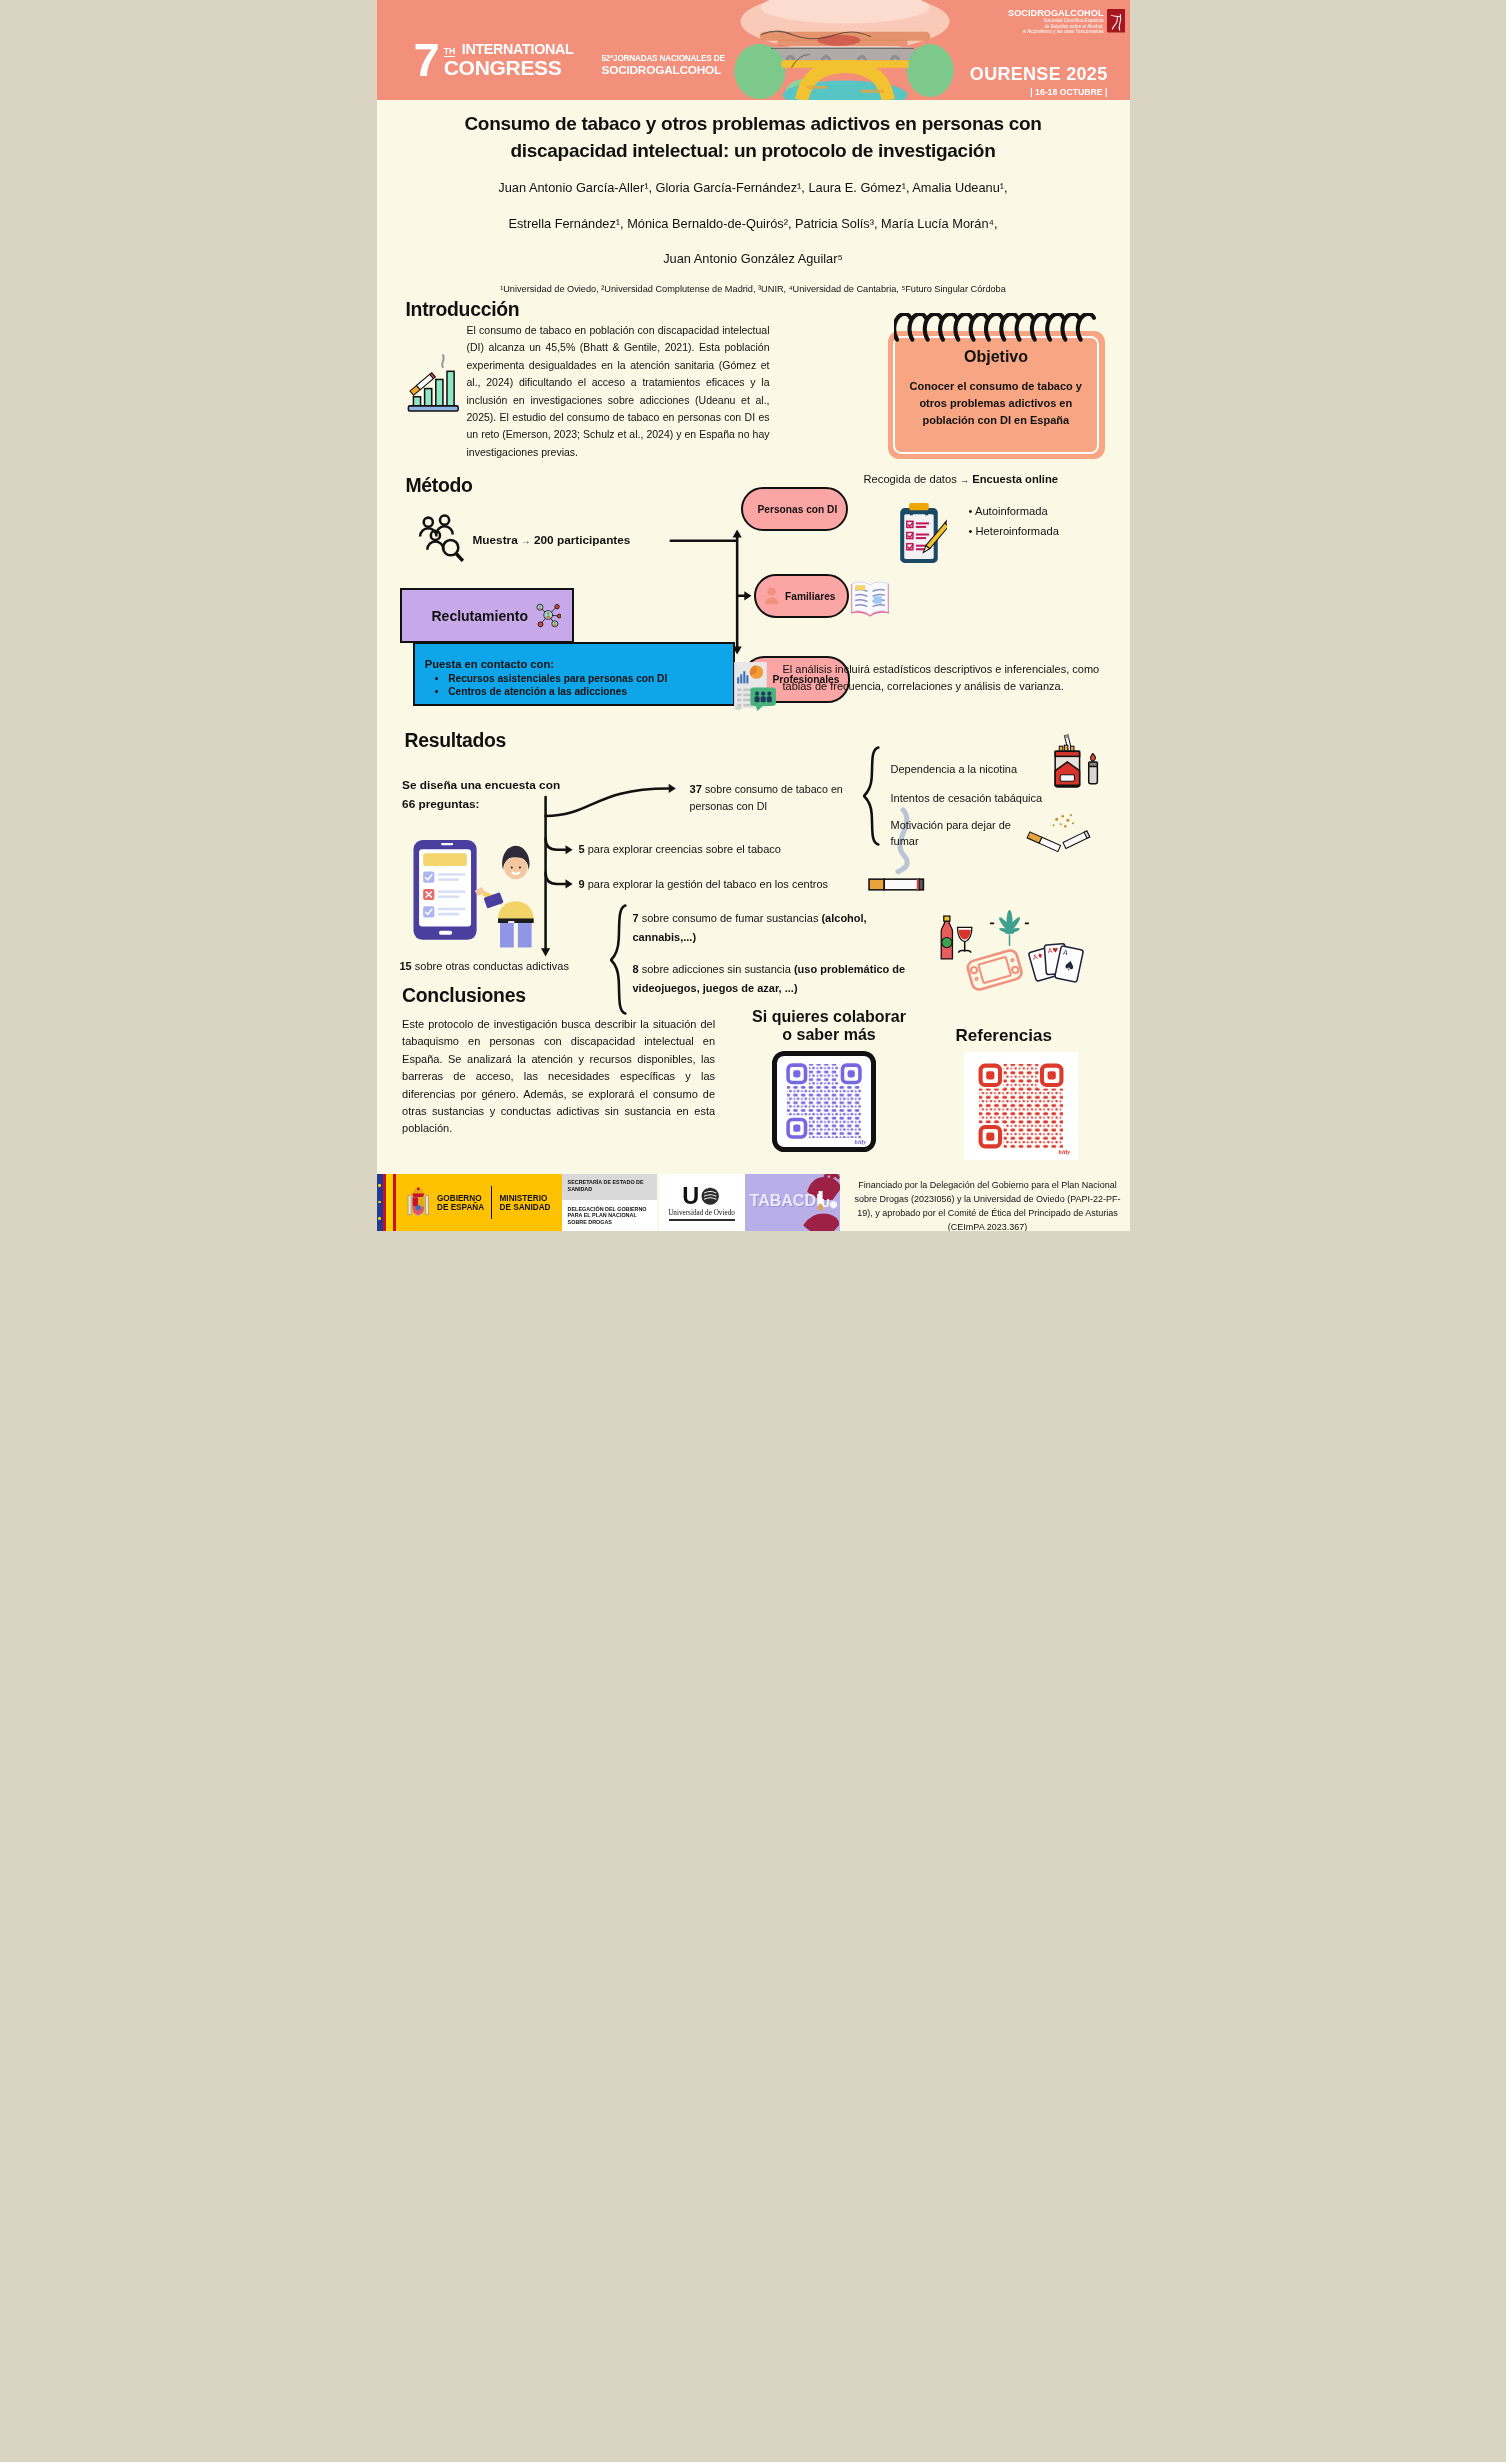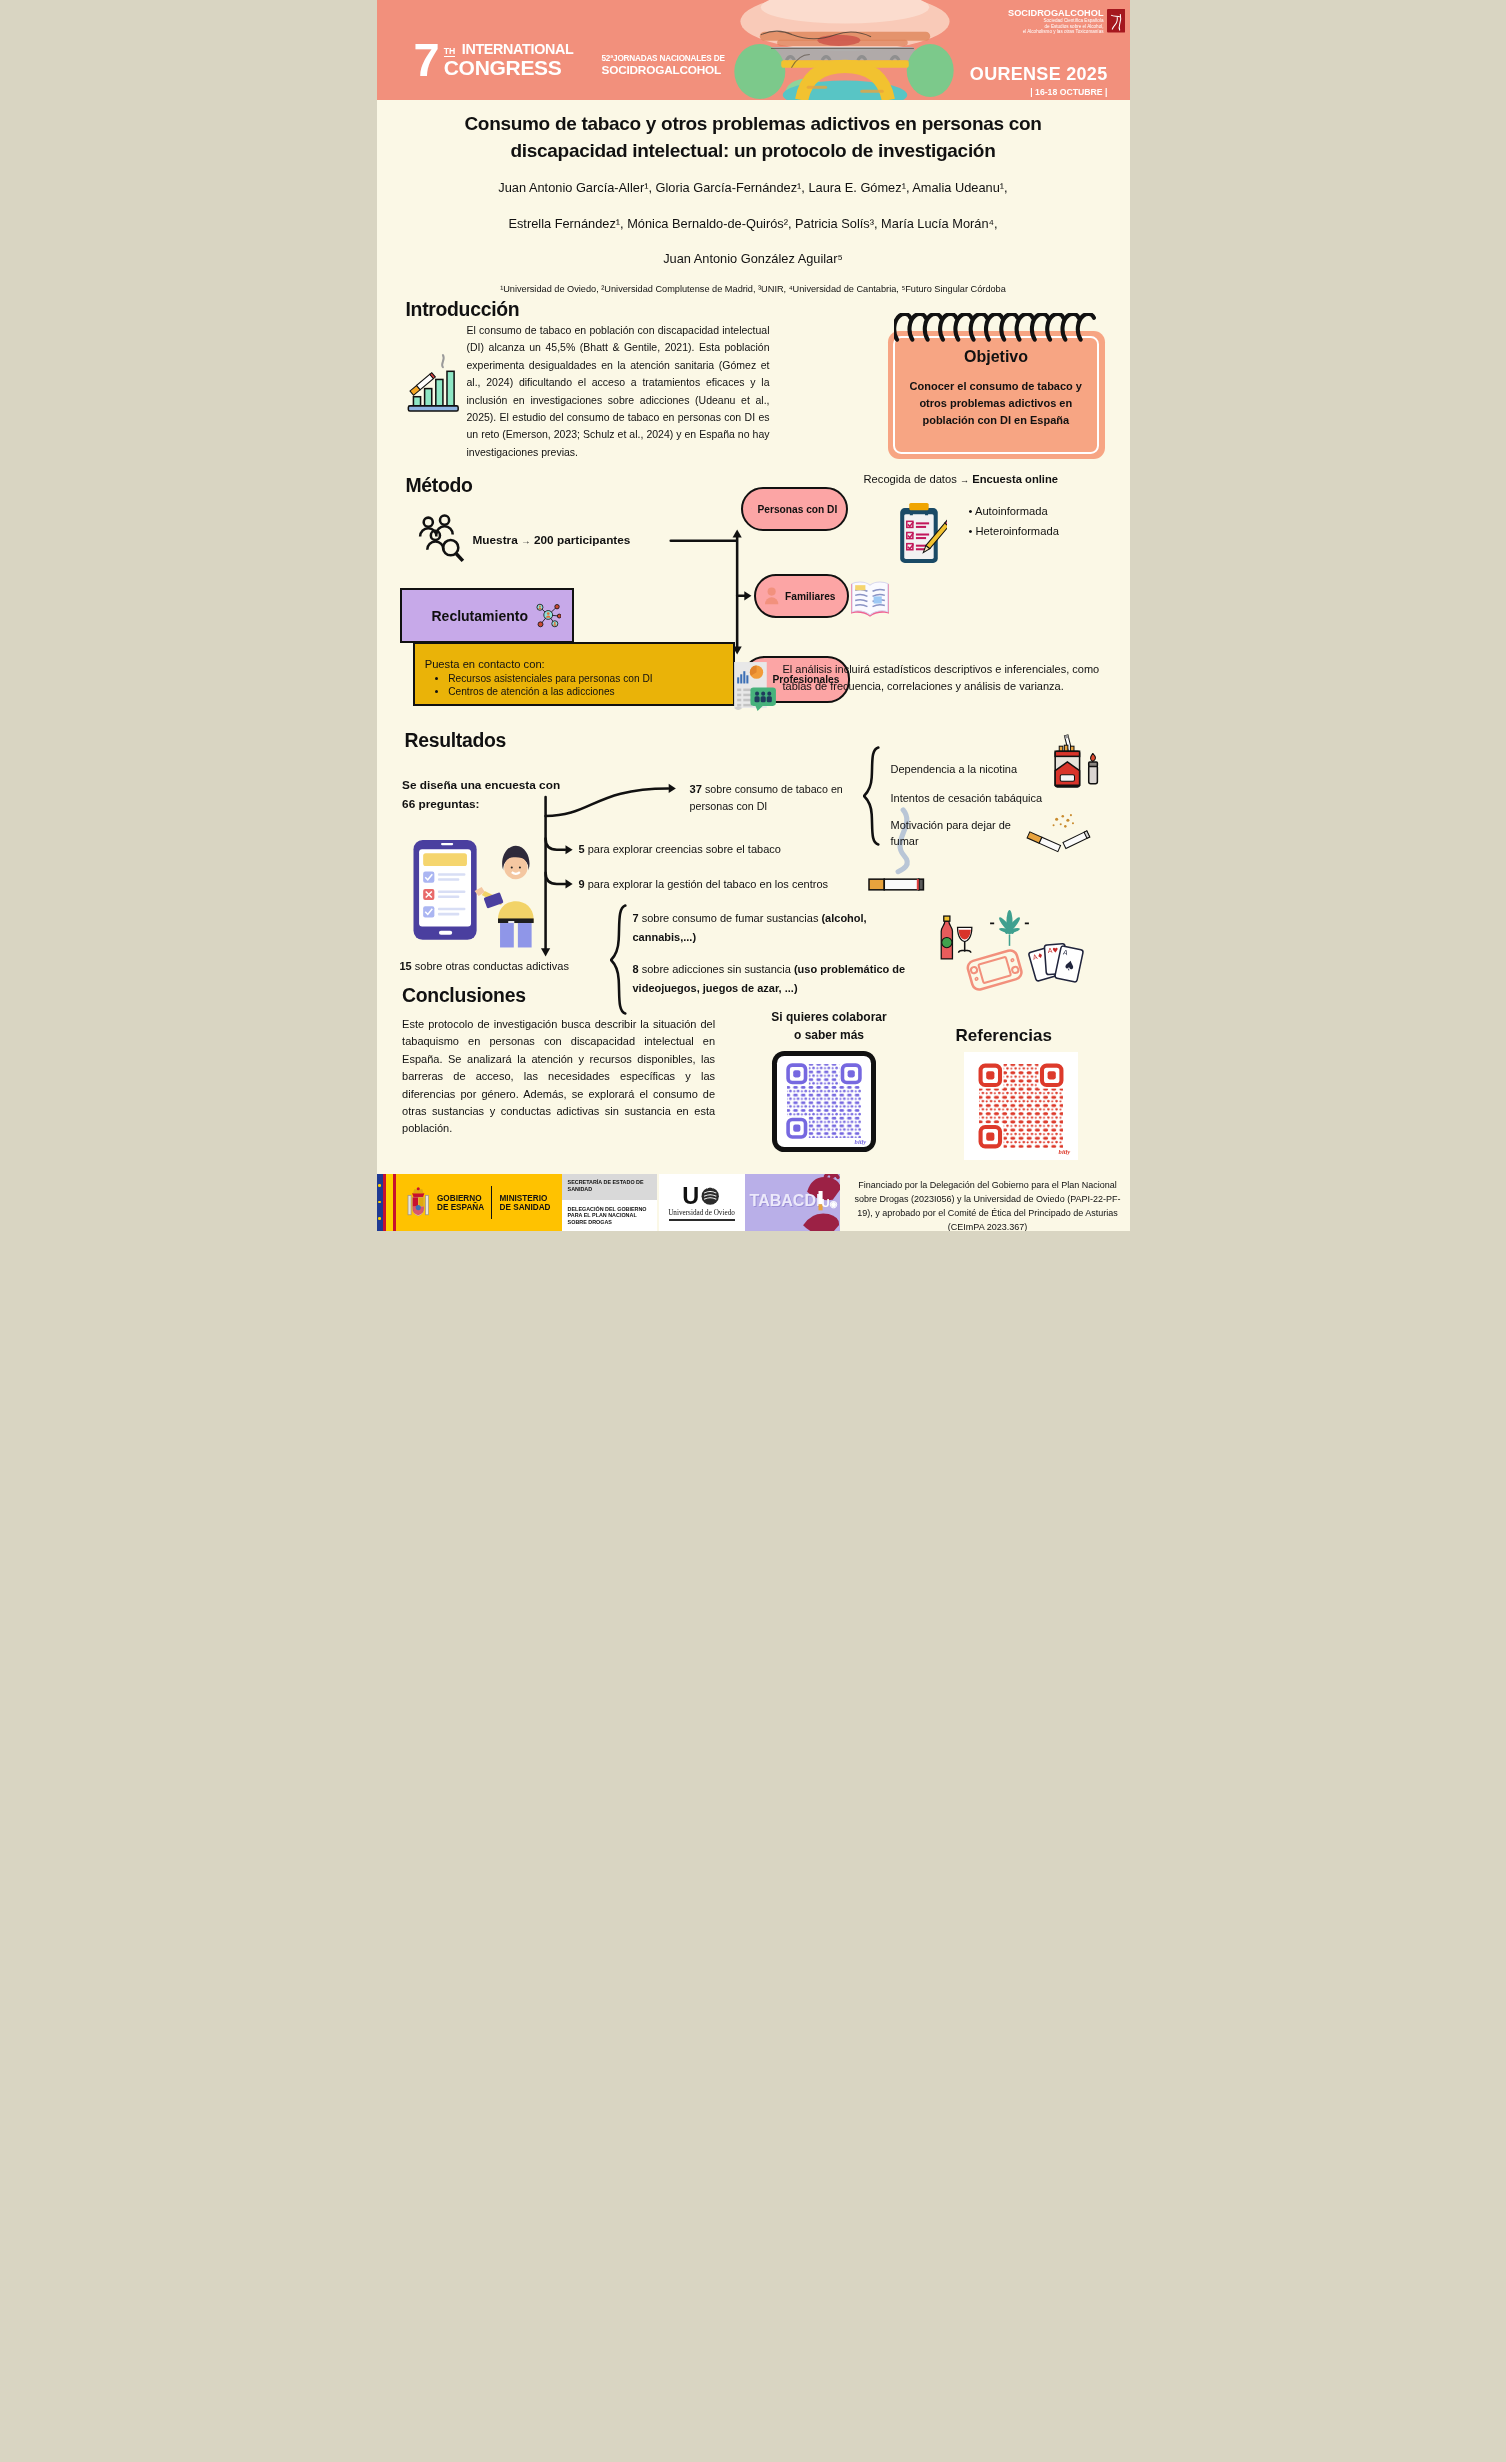--- a/index.html
+++ b/index.html
@@ -16,21 +16,21 @@
   .bubble{display:flex;align-items:center;gap:6.1px;padding:0 8.2px;border:2.6px solid #111;
           border-radius:22.5px;background:#fca5a5;box-sizing:border-box;}
   .bubble span{font-size:10.2px;font-weight:bold;white-space:nowrap;}
   .blist{margin:0;padding-left:11.2px;}
   .blist li{margin:2px 0;}
   .objetivo{background:#F7A583;border-radius:11.2px;}
   .objetivo .inner{position:absolute;left:5.1px;top:5.1px;right:5.1px;bottom:5.1px;
                    border:2px solid #fff;border-radius:8.2px;}
   .purplebox{background:#C7A9E9;border:2.6px solid #111;box-sizing:border-box;
              display:flex;align-items:center;gap:7.2px;padding:0 10.2px;}
-  .contactbox{border:2.6px solid #111;box-sizing:border-box;background:#eab308;padding:5.1px 10.2px;}
+  .contactbox{border:2.6px solid #111;box-sizing:border-box;background:#0ea5e9;padding:5.1px 10.2px;font-weight:bold;}
   .qr-caption{font-family:"Liberation Serif",serif;font-style:italic;font-weight:bold;font-size:6.6px;}
   .footbox{box-sizing:border-box;display:flex;align-items:center;justify-content:center;}
   svg{display:block;}
 </style>
 </head>
 <body>
 
 <div class="poster">
 
   <div class="abs hdr" style="left:0;top:0;width:753px;height:100px;">
@@ -469,21 +469,21 @@
     <g transform="rotate(12 84 60)">
         <rect x="64" y="28" width="44" height="64" rx="5" fill="#fff" stroke="#20243C" stroke-width="3"></rect>
       <text x="70" y="44" font-size="13" fill="#20243C" font-family="DejaVu Sans">A</text>
       <text x="76" y="72" font-size="26" fill="#20243C" font-family="DejaVu Sans">♠</text>
       </g>
   </svg>
 
   <div class="abs sec-h" style="left:25.6px;top:984px;">Conclusiones</div>
   <div class="abs just" style="left:25.6px;top:1016px;width:313px;font-size:11px;line-height:17.4px;">Este protocolo de investigación busca describir la situación del tabaquismo en personas con discapacidad intelectual en España. Se analizará la atención y recursos disponibles, las barreras de acceso, las necesidades específicas y las diferencias por género. Además, se explorará el consumo de otras sustancias y conductas adictivas sin sustancia en esta población.</div>
 
-  <div class="abs center b" style="left:353px;top:1008px;width:199px;font-size:12px;line-height:18.4px;">
+  <div class="abs center b" style="left:353px;top:1008px;width:199px;font-size:16px;line-height:18.4px;">
     <div>Si quieres colaborar</div>
     <div>o saber más</div>
   </div>
   <div class="abs" style="left:395px;top:1051px;width:104px;height:101px;background:#111;border-radius:12.3px;">
     <div class="abs" style="left:5.1px;top:5.1px;width:94px;height:91px;background:#fff;border-radius:7.2px;"></div>
     <svg class="abs" style="left:13.3px;top:11.2px;" width="78" height="78" viewBox="0 0 152 152">
       <defs>
         <pattern id="qrp1" width="15" height="15" patternUnits="userSpaceOnUse">
           <rect x="1" y="2" width="9" height="5" rx="2.5" fill="#7668E0"></rect>
           <rect x="8" y="9" width="5" height="5" rx="2.5" fill="#7668E0"></rect>

